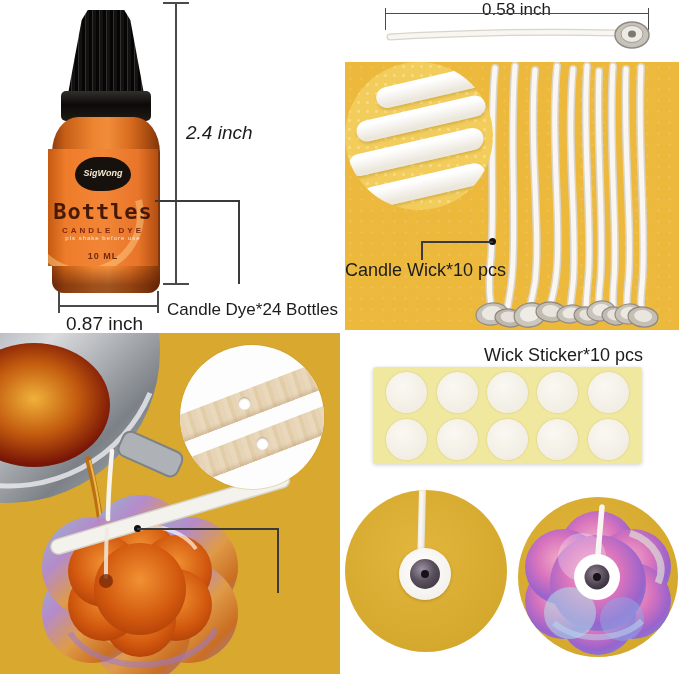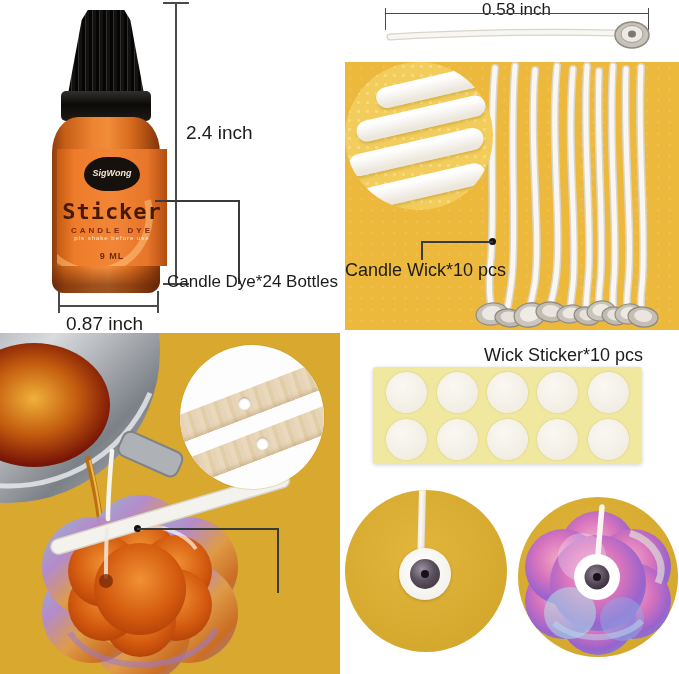--- a/index.html
+++ b/index.html
@@ -26,21 +26,21 @@
     background:linear-gradient(180deg,#32302d 0%,#0c0a08 45%,#1f1a15 100%);
   }
   #bottle-body {
     left:52px; top:117px; width:108px; height:176px;
     border-radius:26px 26px 12px 12px / 36px 36px 12px 12px;
     background:linear-gradient(90deg,#8e3c0d 0%,#c65f17 12%,#ed8431 38%,#f08c3a 52%,#d96d1f 72%,#a84b10 89%,#7e340a 100%);
   }
   #bottle-body::after { content:""; position:absolute; left:0; bottom:0; width:100%; height:26px;
     border-radius:0 0 12px 12px; background:linear-gradient(180deg,rgba(60,16,2,0) 0%,rgba(60,16,2,.45) 70%); }
   #label {
-    left:57px; top:149px; width:110px; height:117px;
+    left:48px; top:149px; width:110px; height:117px;
     background:linear-gradient(90deg,#c55a12 0%,#ee7c2a 16%,#f28636 50%,#e8752a 82%,#b24e10 100%);
     overflow:hidden; text-align:center;
   }
   #label .swirl { position:absolute; width:120px; height:120px; border:7px solid rgba(255,214,140,.45);
     border-radius:50%; border-left-color:transparent; border-top-color:transparent; transform:rotate(30deg); left:-24px; top:6px; }
   #logo { position:relative; margin:8px auto 0; width:56px; height:34px; background:#16110c;
     border-radius:48% 52% 55% 45% / 60% 60% 55% 55%; color:#f5e9d4; font-size:9px; font-style:italic; font-weight:bold;
     line-height:32px; }
   .label-color { position:relative; margin-top:8px; font-family:"DejaVu Sans Mono", monospace;
     font-size:22px; font-weight:bold; color:#461906; letter-spacing:1px; }
@@ -93,34 +93,34 @@
 <body>
 
 <div id="stage">
 
   <div class="abs" id="cap"></div>
   <div class="abs" id="collar"></div>
   <div class="abs" id="bottle-body"></div>
   <div class="abs" id="label">
     <div class="swirl"></div>
     <div id="logo"><span>SigWong</span></div>
-    <div class="label-color">Sticker</div>
+    <div class="label-color">Bottles</div>
     <div class="label-type">CANDLE DYE</div>
     <div class="label-note">pls shake before use</div>
-    <div class="label-vol">9 ML</div>
+    <div class="label-vol">10 ML</div>
   </div>
 
   <div class="abs mline" style="left:163px; top:2px; width:26px; height:1.5px;"></div>
   <div class="abs mline" style="left:175px; top:2px; width:1.5px; height:282px;"></div>
   <div class="abs mline" style="left:163px; top:283px; width:26px; height:1.5px;"></div>
-  <div class="abs ann ann-big" style="left:186px; top:122px;">2.4 inch</div>
+  <div class="abs ann ann-big" style="left:186px; top:122px;font-style:italic;">2.4 inch</div>
 
   <div class="abs cline" style="left:155px; top:200px; width:84px; height:1.5px;"></div>
   <div class="abs cline" style="left:238px; top:200px; width:1.5px; height:84px;"></div>
-  <div class="abs ann" style="left:167px; top:272px;text-align:right;">Candle Dye*24 Bottles</div>
+  <div class="abs ann" style="left:167px; top:300px;text-align:right;">Candle Dye*24 Bottles</div>
 
   <div class="abs mline" style="left:58px; top:291px; width:1.5px; height:22px;"></div>
   <div class="abs mline" style="left:58px; top:305px; width:100px; height:1.5px;"></div>
   <div class="abs mline" style="left:157px; top:291px; width:1.5px; height:22px;"></div>
   <div class="abs ann ann-big" style="left:66px; top:313px;text-align:center;">0.87 inch</div>
 
   <div class="abs ann" style="left:482px; top:0px;">0.58 inch</div>
   <div class="abs mline" style="left:385px; top:13px; width:263px; height:1.2px;"></div>
   <div class="abs mline" style="left:385px; top:8px; width:1.2px; height:22px;"></div>
   <div class="abs mline" style="left:648px; top:8px; width:1.2px; height:22px;"></div>

